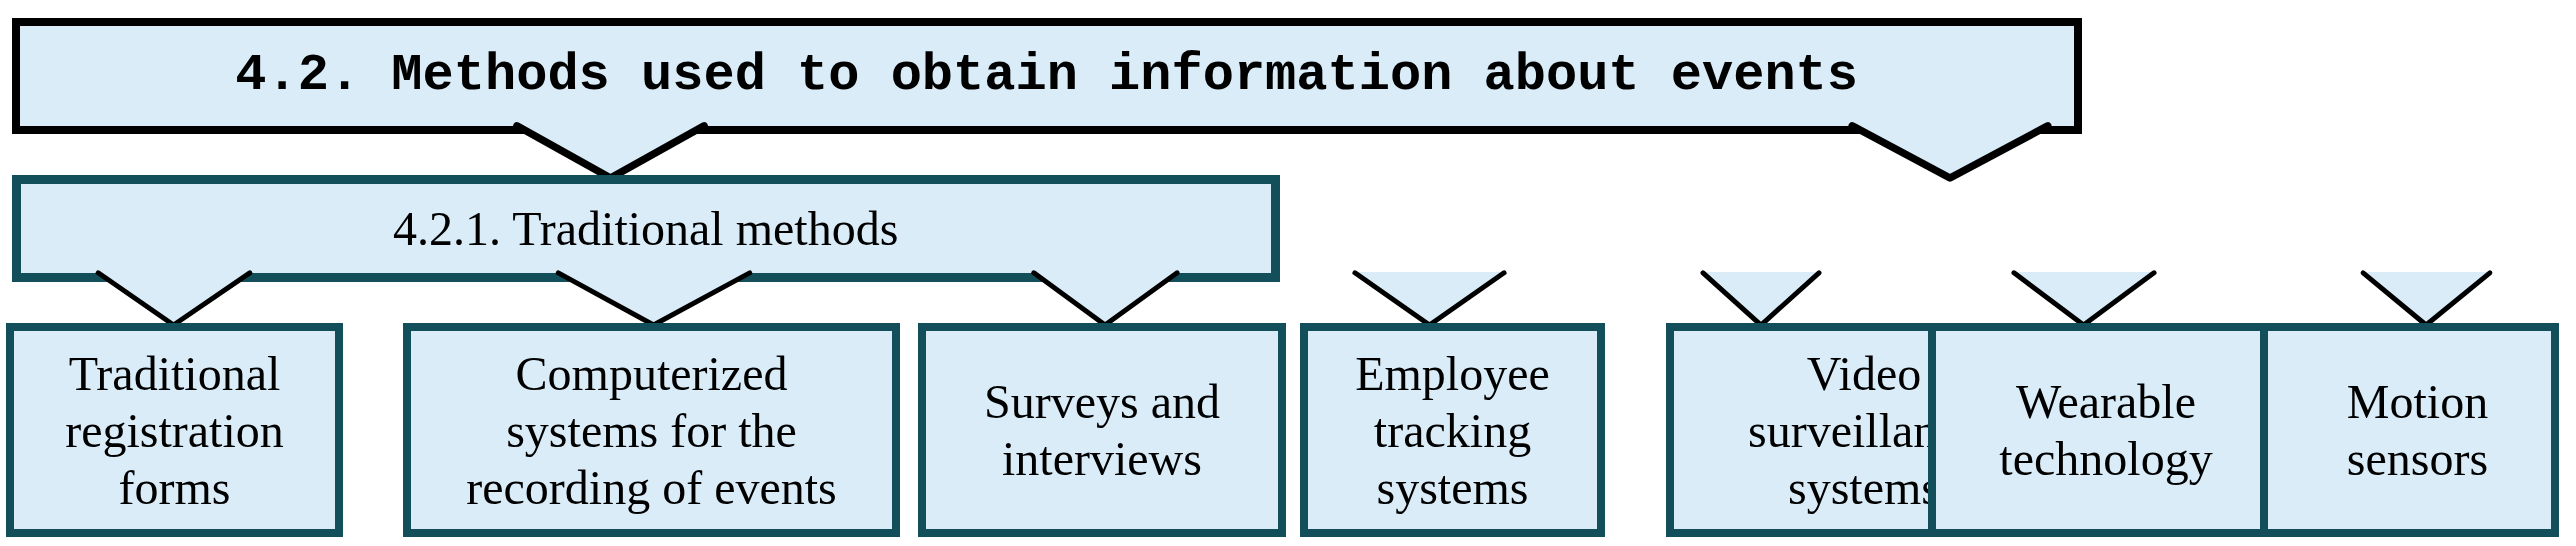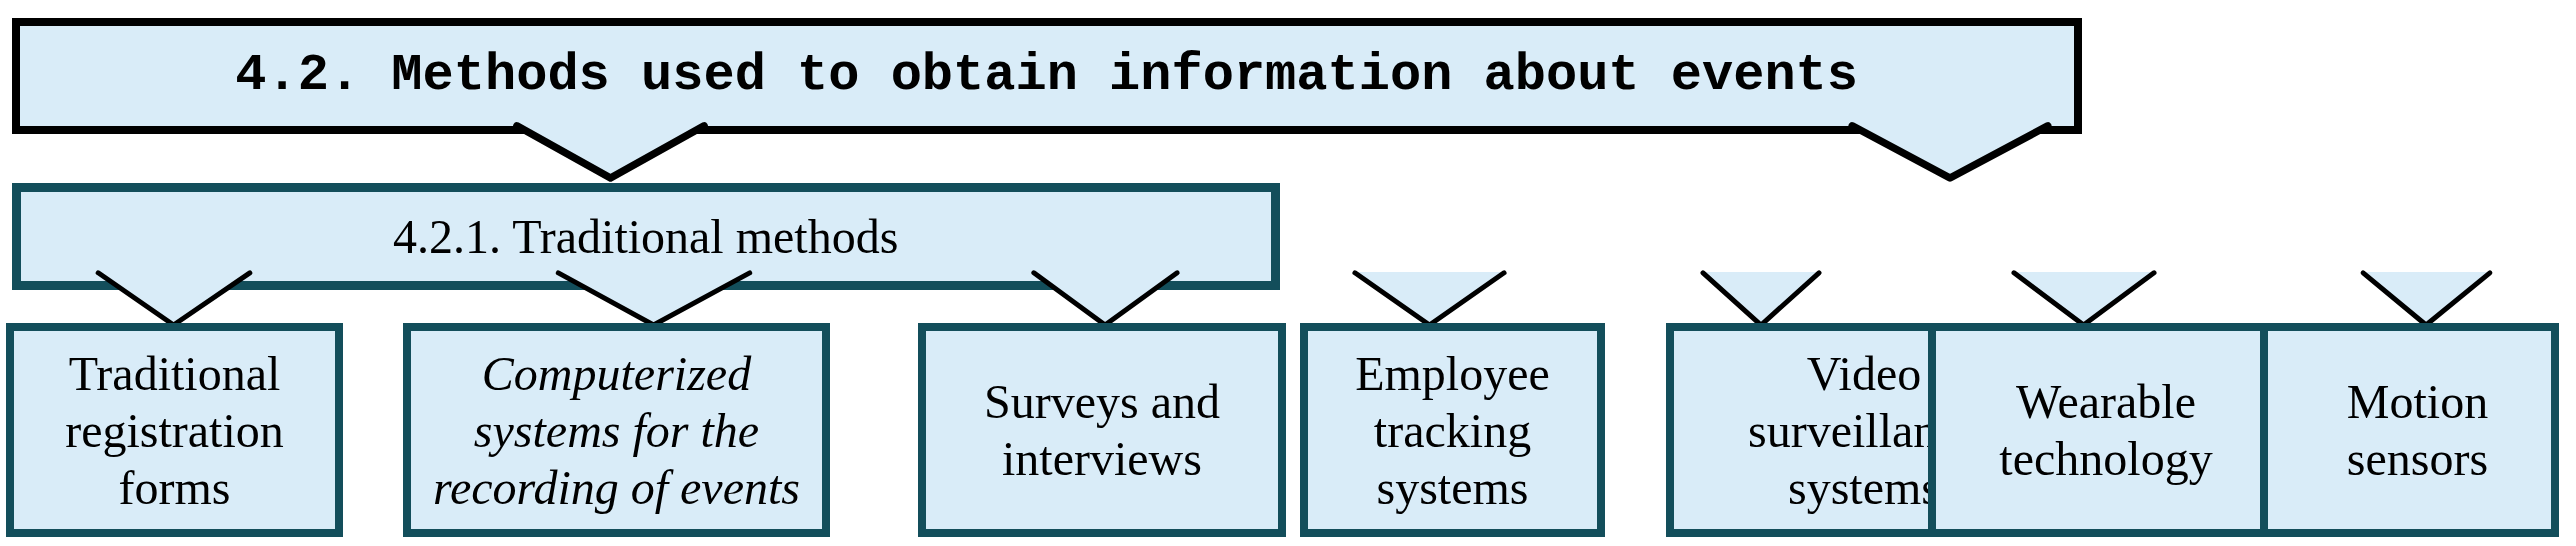--- a/index.html
+++ b/index.html
@@ -30,30 +30,30 @@
   .root{
     left:11.7px;top:17.5px;width:2070px;height:116px;
     border:8.3px solid var(--root-border);
     font-weight:bold;font-size:52px;font-family:Liberation Mono, monospace;
   }
   .branch{
     border:9.2px solid var(--teal);
     font-size:48px;
     top:175px;height:107px;
   }
-  .branch1{left:11.7px;width:1268px;margin-top:8px;}
+  .branch1{left:11.7px;width:1268px;}
   .branch2{left:1292px;width:1261px;}
   .leaf{
     border:8.3px solid var(--teal);
     font-size:48px;line-height:57px;
     top:323px;height:214px;
     white-space:pre-line;
   }
   .leaf1{left:6px;width:337px;}
-  .leaf2{left:403px;width:427px;font-style:italic;}
+  .leaf2{left:403px;width:497px;}
   .leaf3{left:918px;width:368px;}
   .leaf4{left:1300px;width:305px;}
   .leaf5{left:1666px;width:348px;padding-left:48px;}
   .leaf6{left:1928px;width:356px;}
   .leaf7{left:2260px;width:299px;padding-left:16px;}
   .tail{position:absolute;overflow:visible;}
   .tail .tfill{fill:var(--box-fill);stroke:none;}
   .tail .tline{fill:none;stroke:var(--line);stroke-linecap:round;stroke-linejoin:round;}
   .tail.top{top:125px;}
   .tail.top .tline{stroke-width:9;}

